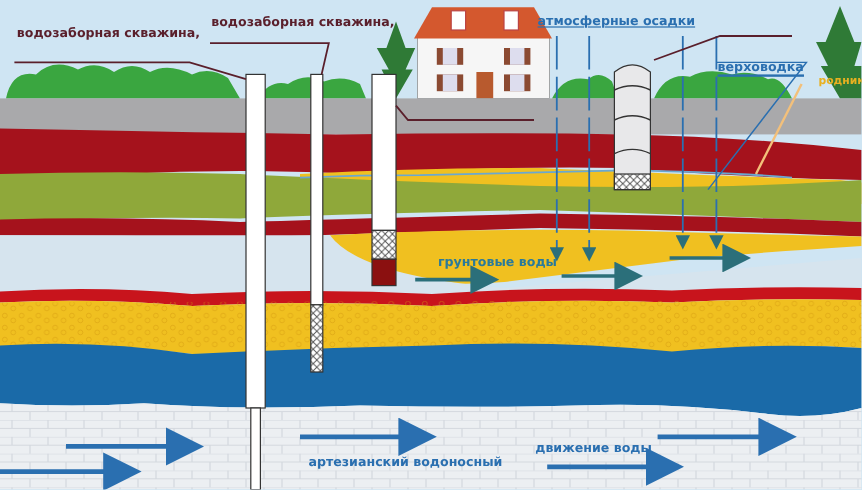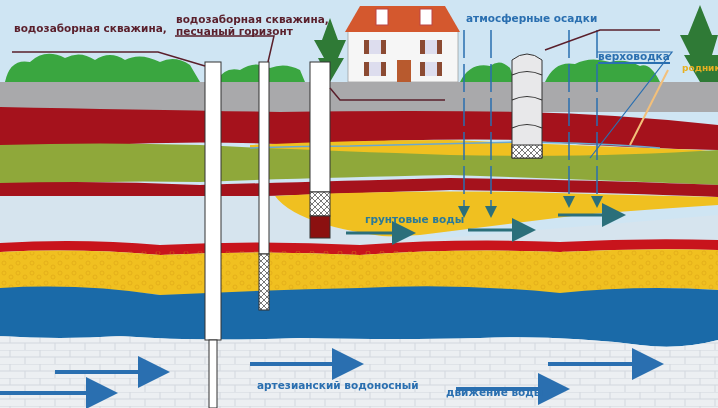--- a/index.html
+++ b/index.html
@@ -133,23 +133,22 @@
       <path d="M597 52 L672 52 L590 158"></path>
     </g>
     <line x1="668" y1="70" x2="630" y2="145" stroke="#f3c07a" stroke-width="2"></line>
   </svg>
 
   <div class="lbl maroon" style="left:14px; top:22px;">
     <div>водозаборная скважина,</div>
   </div>
   <div class="lbl maroon" style="left:176px; top:13px;">
     <div>водозаборная скважина,</div>
-    <div>песчаный горизонт</div>
   </div>
-  <div class="lbl blue" style="left:466px; top:12px;">атмосферные осадки</div>
+  <div class="lbl blue" style="left:448px; top:12px;text-decoration:underline;">атмосферные осадки</div>
   <div class="lbl blue uline-blue" style="left:598px; top:50px;">верховодка</div>
   <div class="lbl yellow" style="left:682px; top:62px;">родник</div>
   <div class="lbl teal" style="left:353px; top:213px;padding-left:12px;">грунтовые воды</div>
   <div class="lbl blue" style="left:257px; top:379px;">
     <div>артезианский водоносный</div>
   </div>
-  <div class="lbl blue" style="left:446px; top:386px;">движение воды</div>
+  <div class="lbl blue" style="left:446px; top:368px;">движение воды</div>
 </div>
 
 </body></html>

